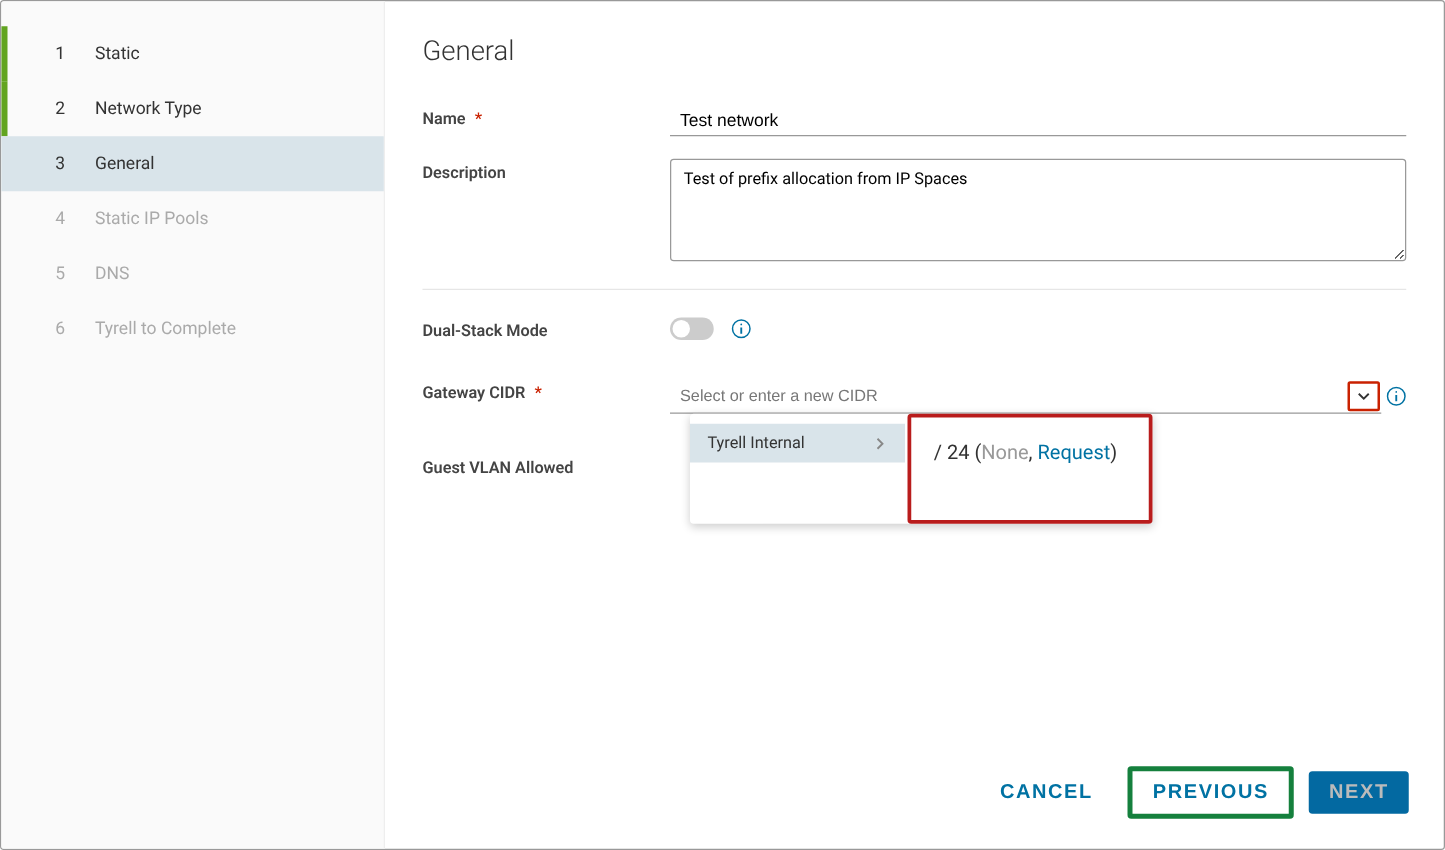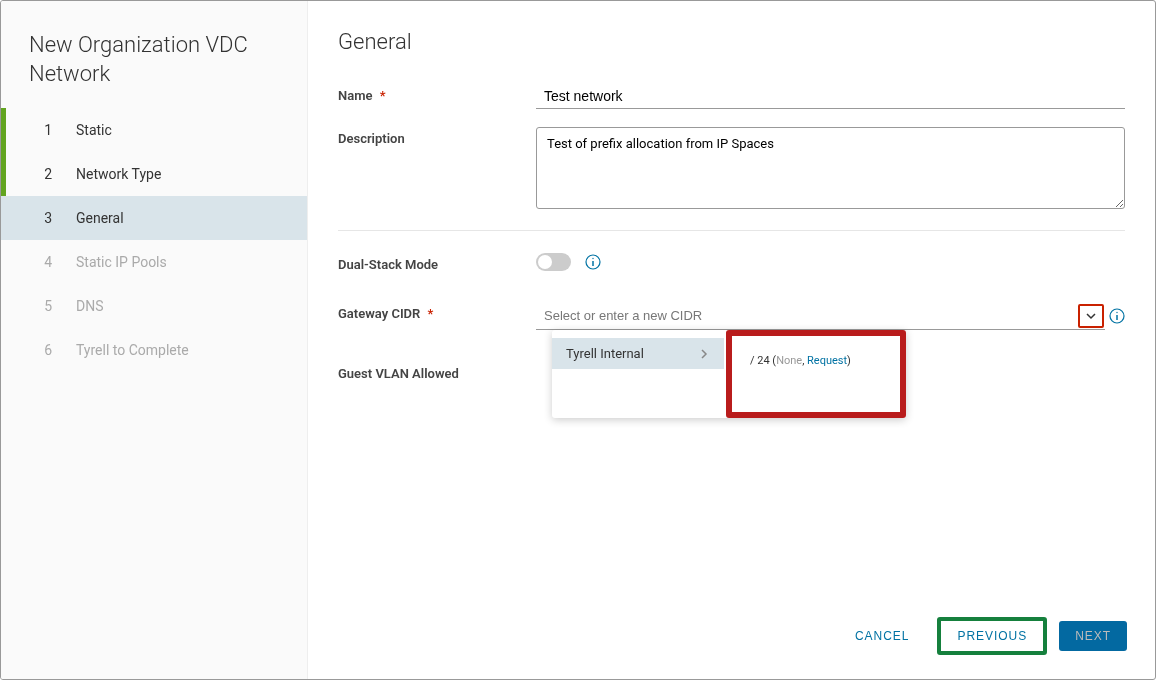--- a/index.html
+++ b/index.html
@@ -232,50 +232,50 @@
     }
     .dropdown-item.highlighted {
       background: #d9e4ea;
     }
     .dropdown-item svg {
       width: 12px;
       height: 12px;
       color: #888;
     }
     .dropdown-col2 {
-      width: 180px;
-      border: 6px solid #b91c1c;
+      width: 196px;
+      border: 3px solid #b91c1c;
       border-radius: 3px;
       margin-left: 2px;
       padding: 18px 18px;
-      font-size: 11px;
+      font-size: 16px;
       background: #fff;
     }
     .none-text {
       color: #999;
     }
     .request-link {
       color: #0072a3;
       cursor: pointer;
     }
     .footer {
       display: flex;
       justify-content: flex-end;
       align-items: center;
       gap: 12px;
       padding: 18px 28px 24px 28px;
     }
     .btn {
       padding: 8px 16px;
-      font-size: 12px;
+      font-size: 16px;
       letter-spacing: 0.08em;
       border-radius: 3px;
       cursor: pointer;
       text-transform: uppercase;
-      font-weight: 400;
+      font-weight: 700;
     }
     .btn-link {
       border: none;
       background: transparent;
       color: #0072a3;
     }
     .btn-outline {
       border: 4px solid #15803d;
       background: #fff;
       color: #0072a3;
@@ -285,21 +285,20 @@
       background: #0369a1;
       color: #bbb;
       cursor: default;
     }
   </style>
 </head>
 <body>
 
 <div class="wizard-container">
   <div class="sidebar">
-    <div class="wizard-title">New Organization VDC Network</div>
     <ul class="steps">
       <li class="step completed">
         <span class="step-num">1</span>
         <span class="step-label">Static</span>
       </li>
       <li class="step completed">
         <span class="step-num">2</span>
         <span class="step-label">Network Type</span>
       </li>
       <li class="step active">

